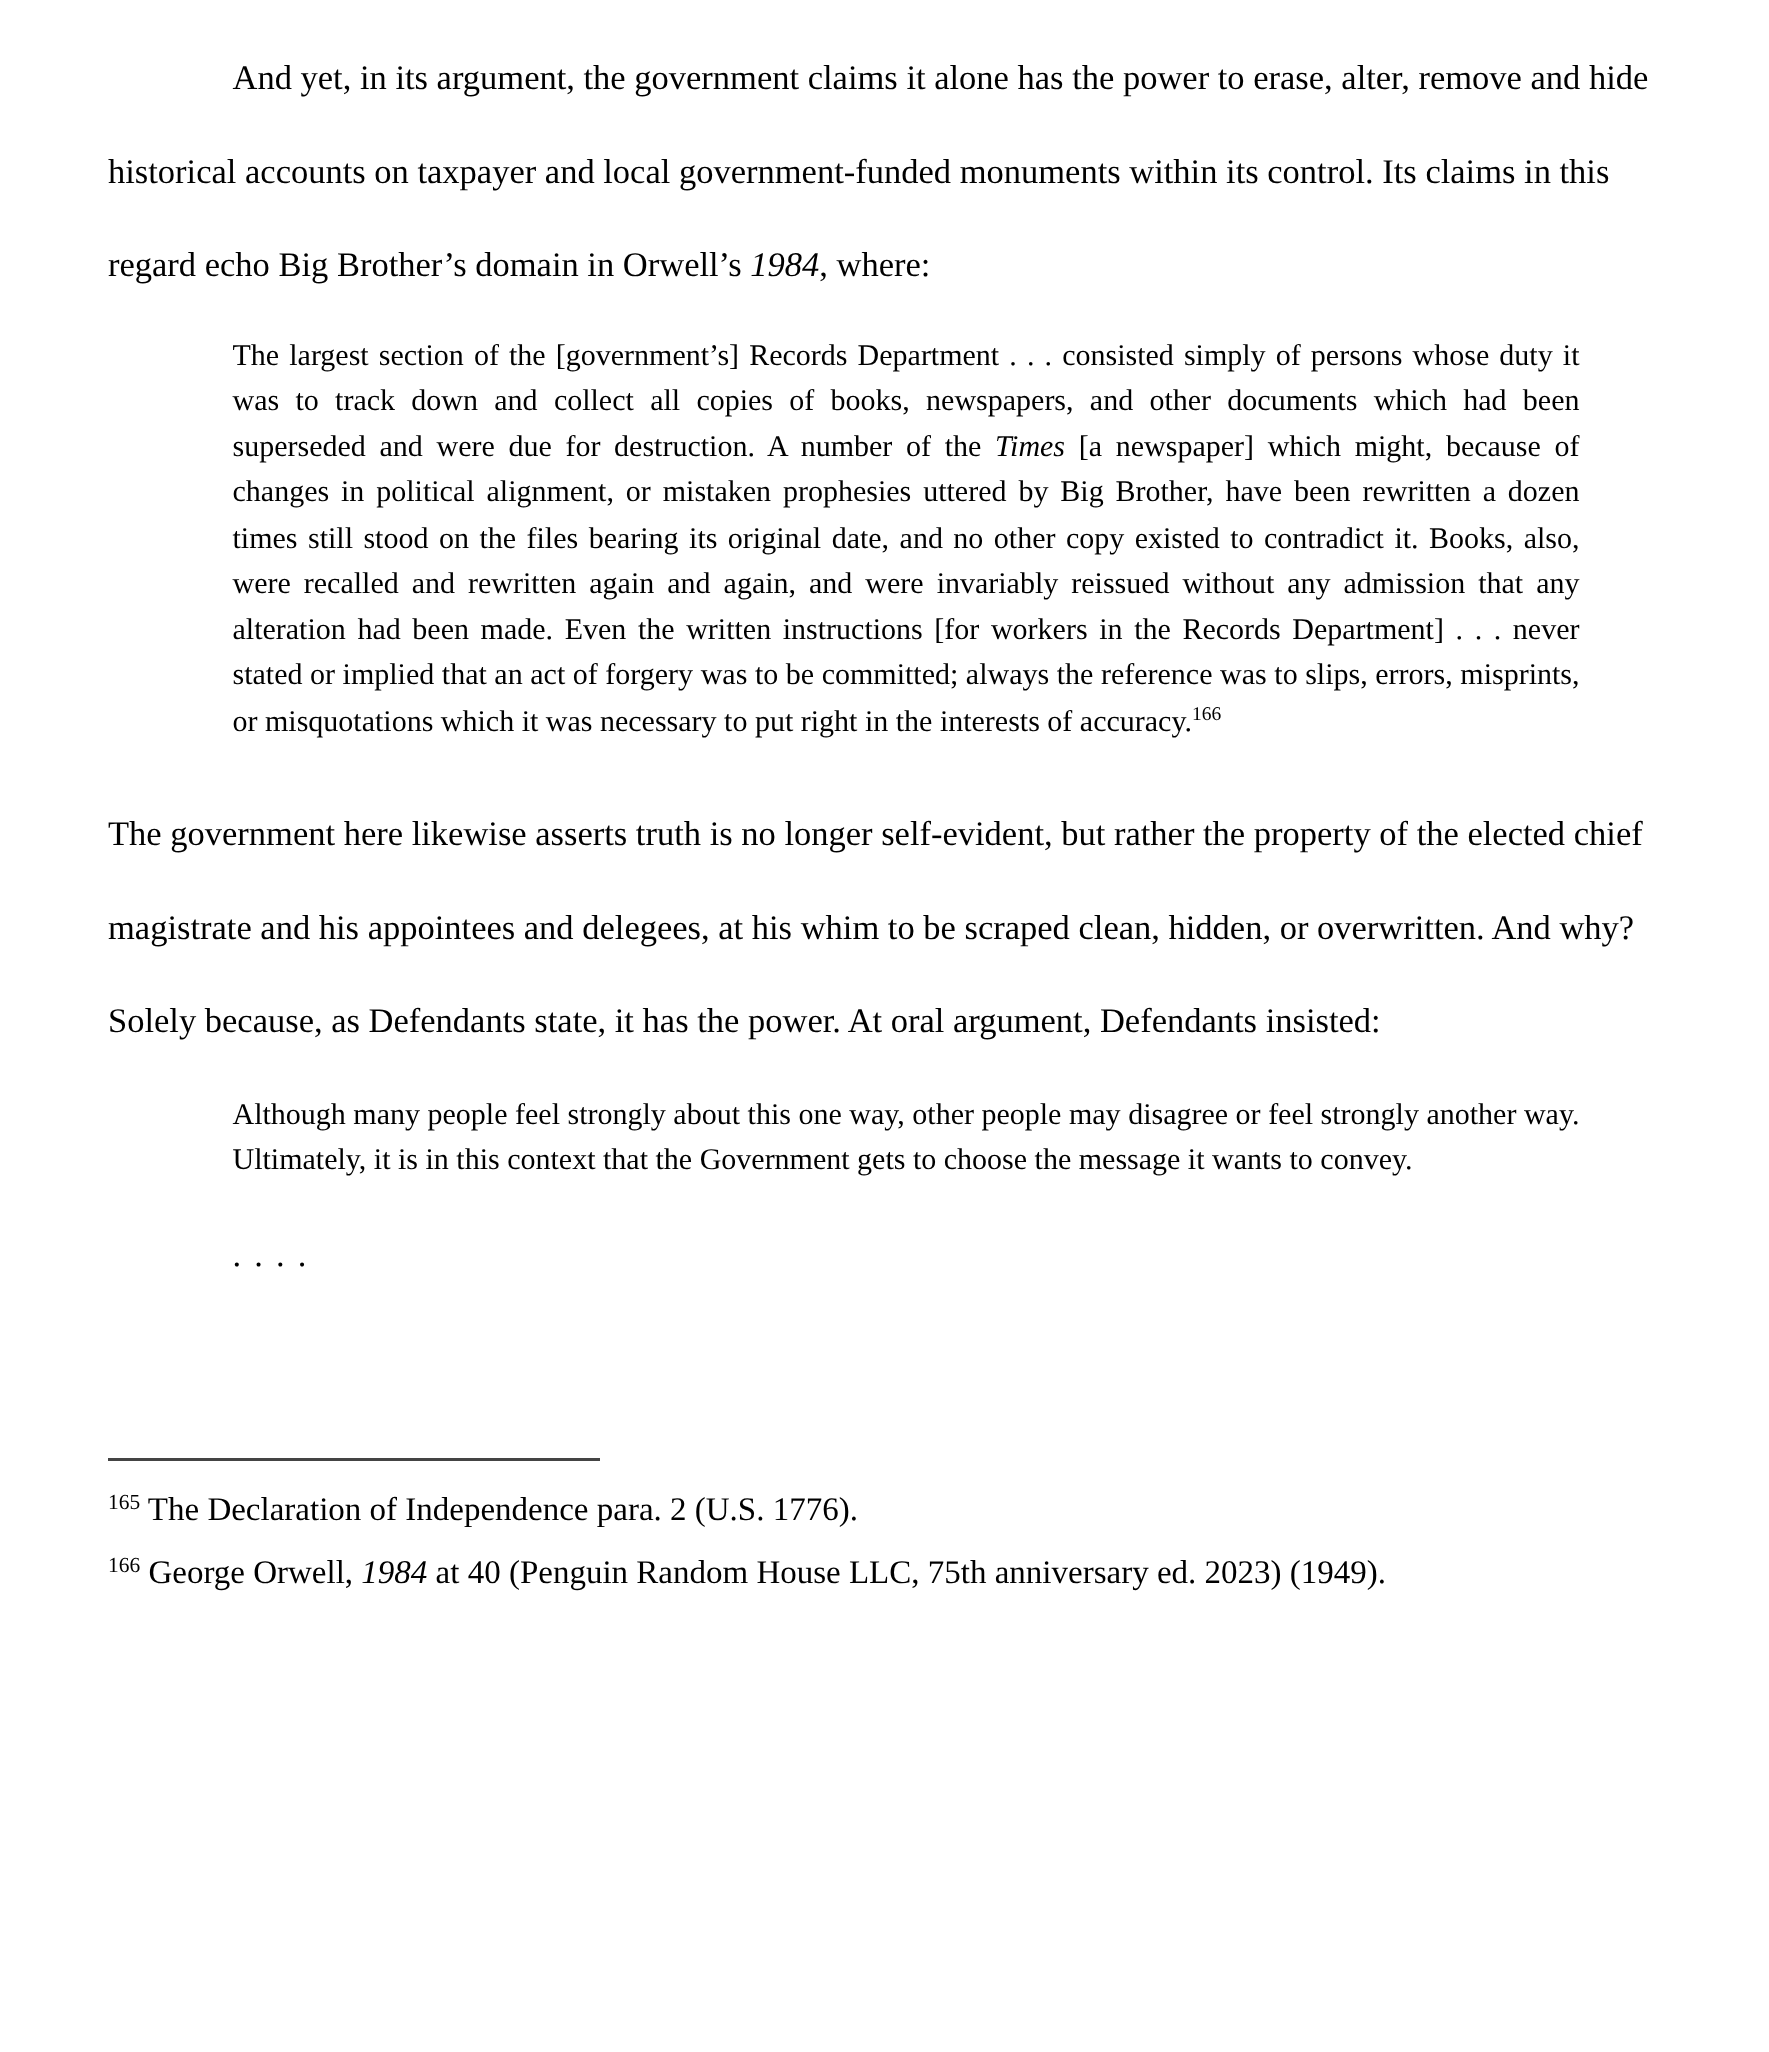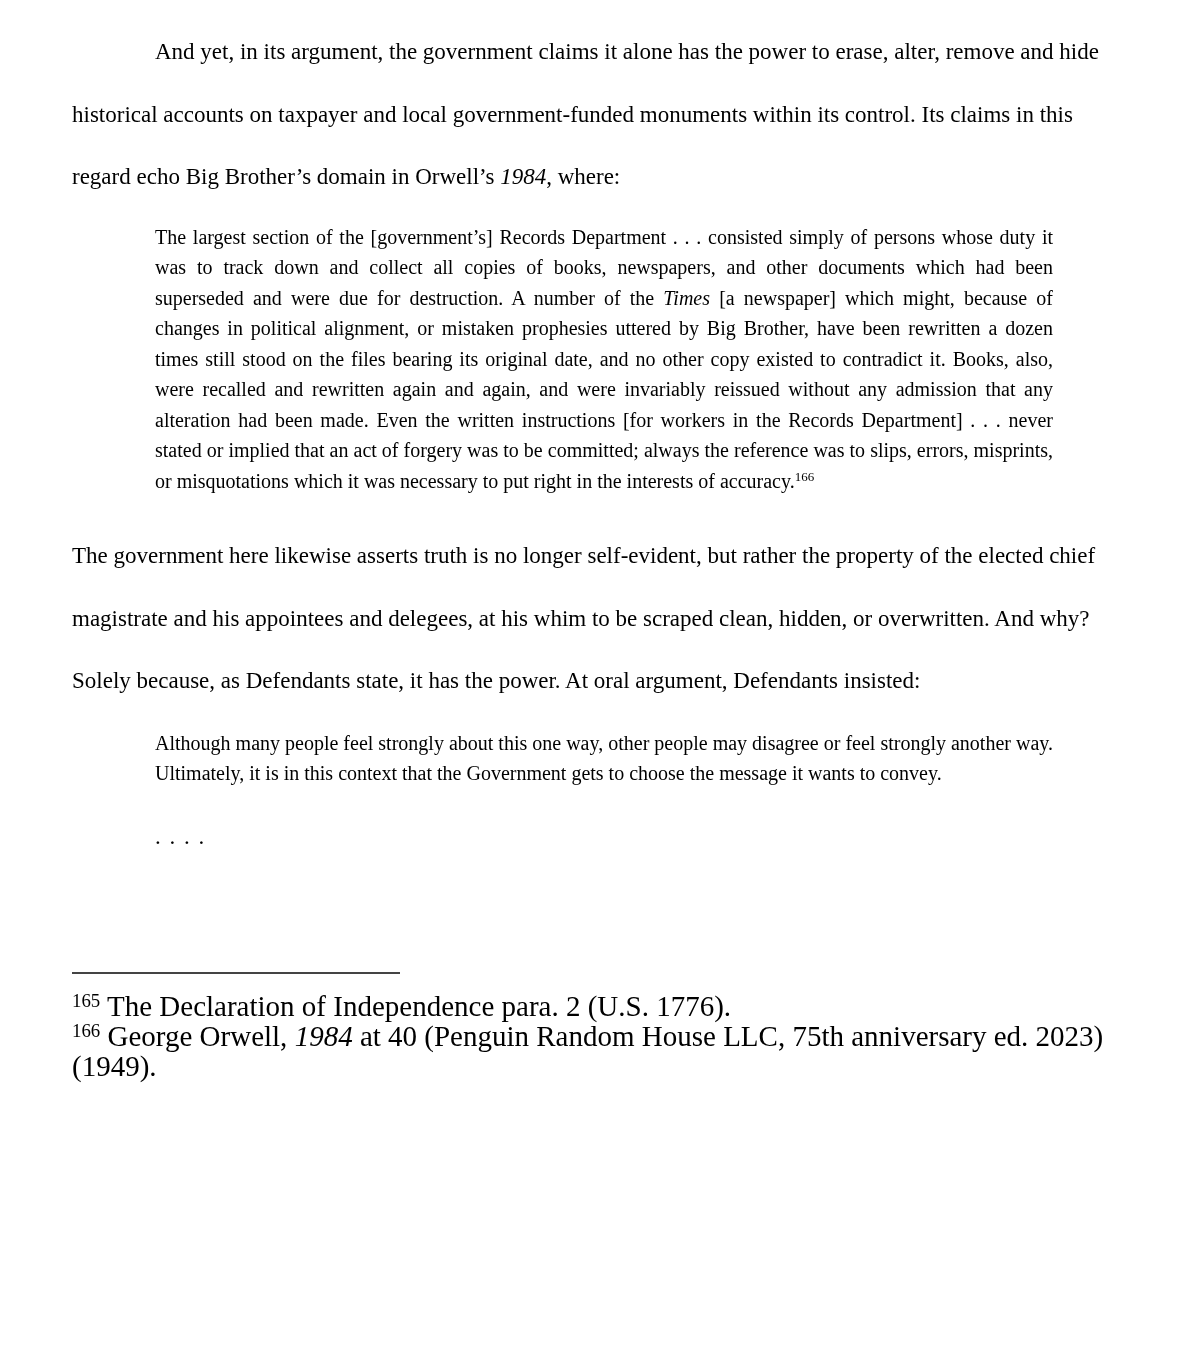--- a/index.html
+++ b/index.html
@@ -31,22 +31,22 @@
     margin: 33px 0 0 83px;
     line-height: 30.5px;
     word-spacing: 3px;
   }
   .footnote-sep {
     margin-top: 120px;
     width: 328px;
     height: 0;
     border-top: 2px solid #444444;
   }
-  p.footnote { font-size: 29px; line-height: 30px; margin: 17px 0 0 0; }
-  p.footnote.fn2 { margin-top: 0; }
+  p.footnote { font-size: 22px; line-height: 30px; margin: 17px 0 0 0; }
+  p.footnote.fn2 { margin-top: 12px; }
   .page-number {
     margin-top: 27px;
     text-align: center;
     font-size: 23px;
     line-height: 30px;
   }
   sup {
     font-size: 0.65em;
     line-height: 0;
     vertical-align: baseline;

